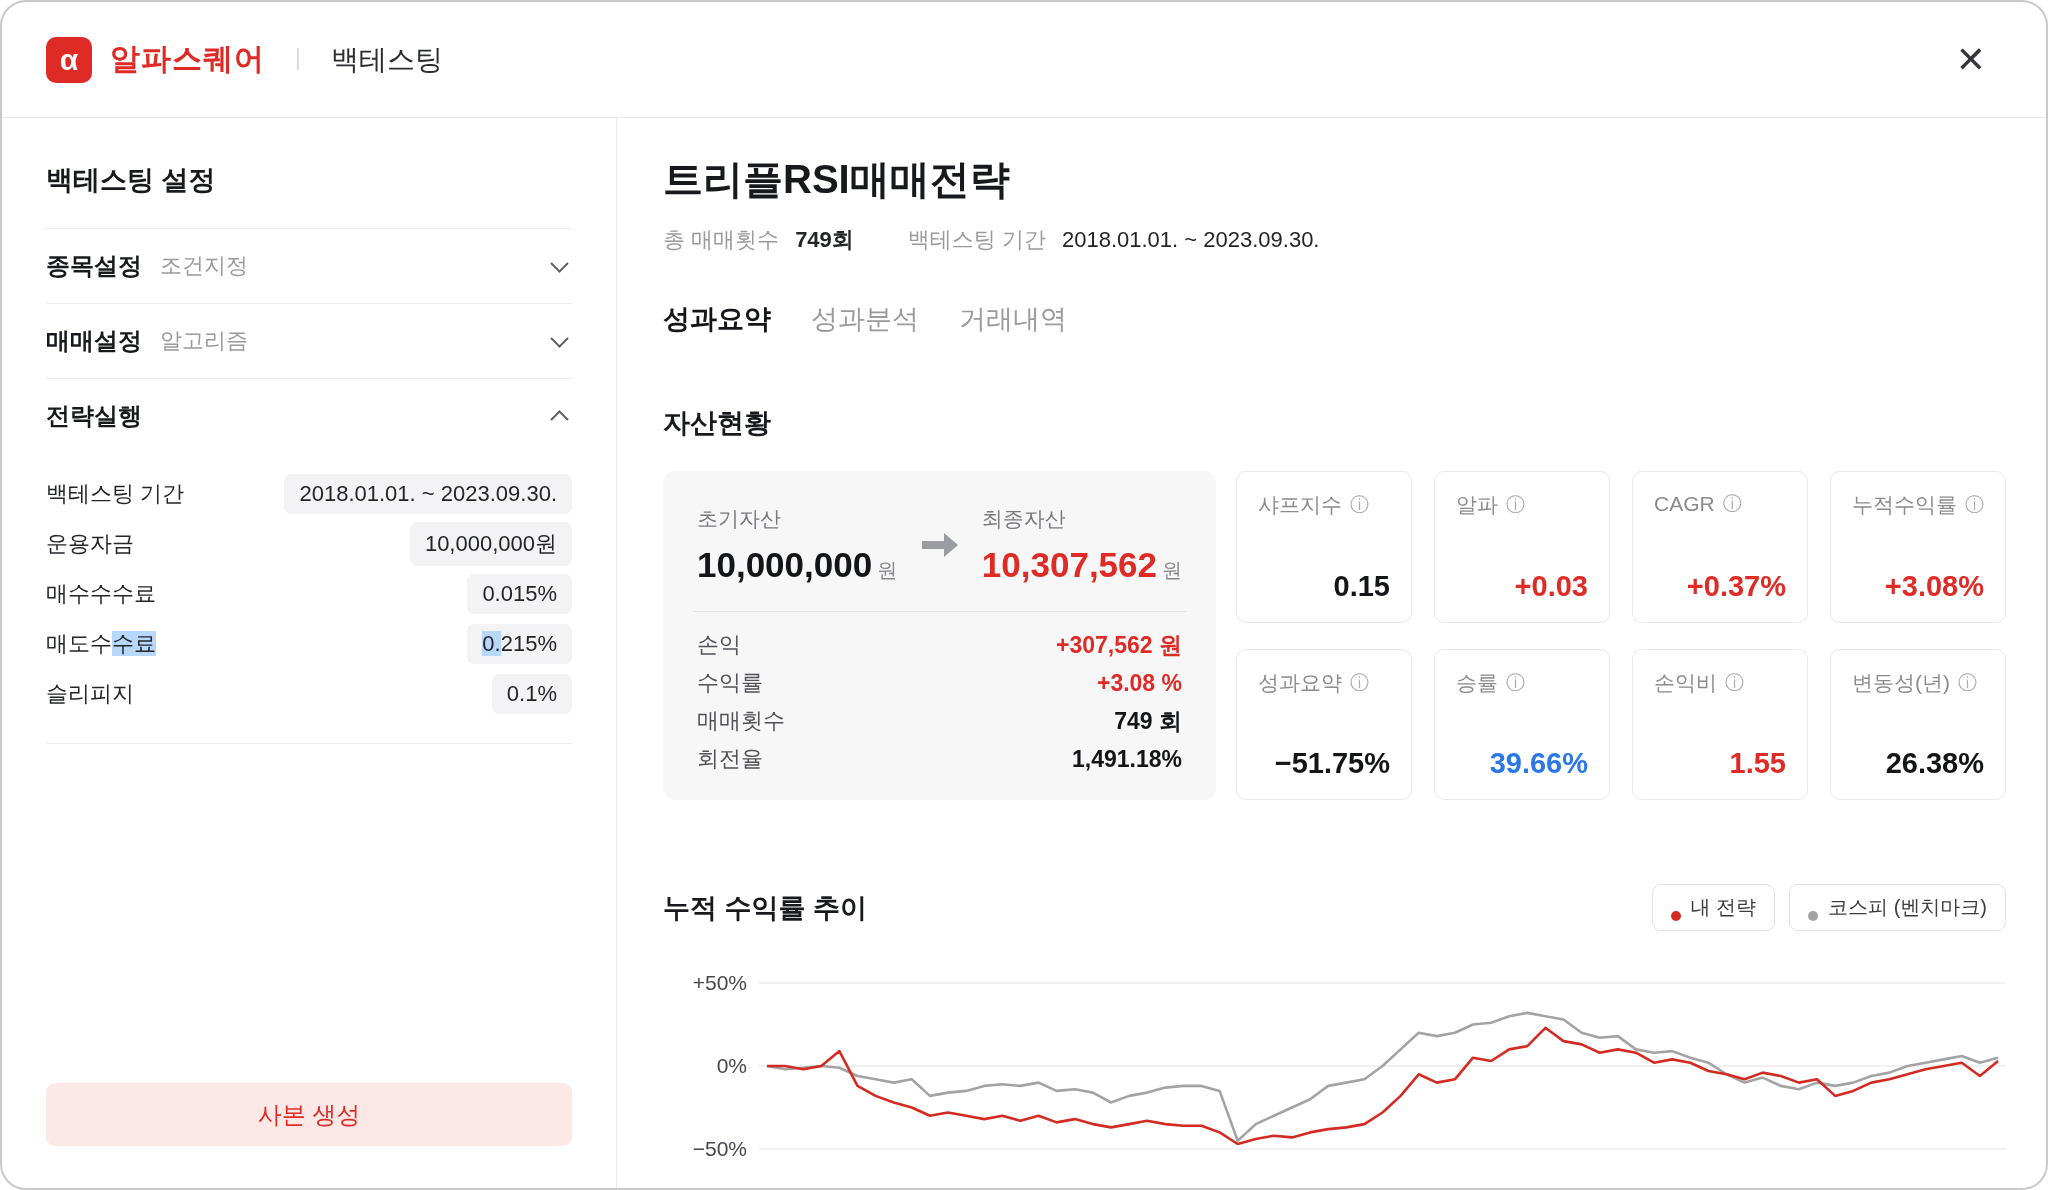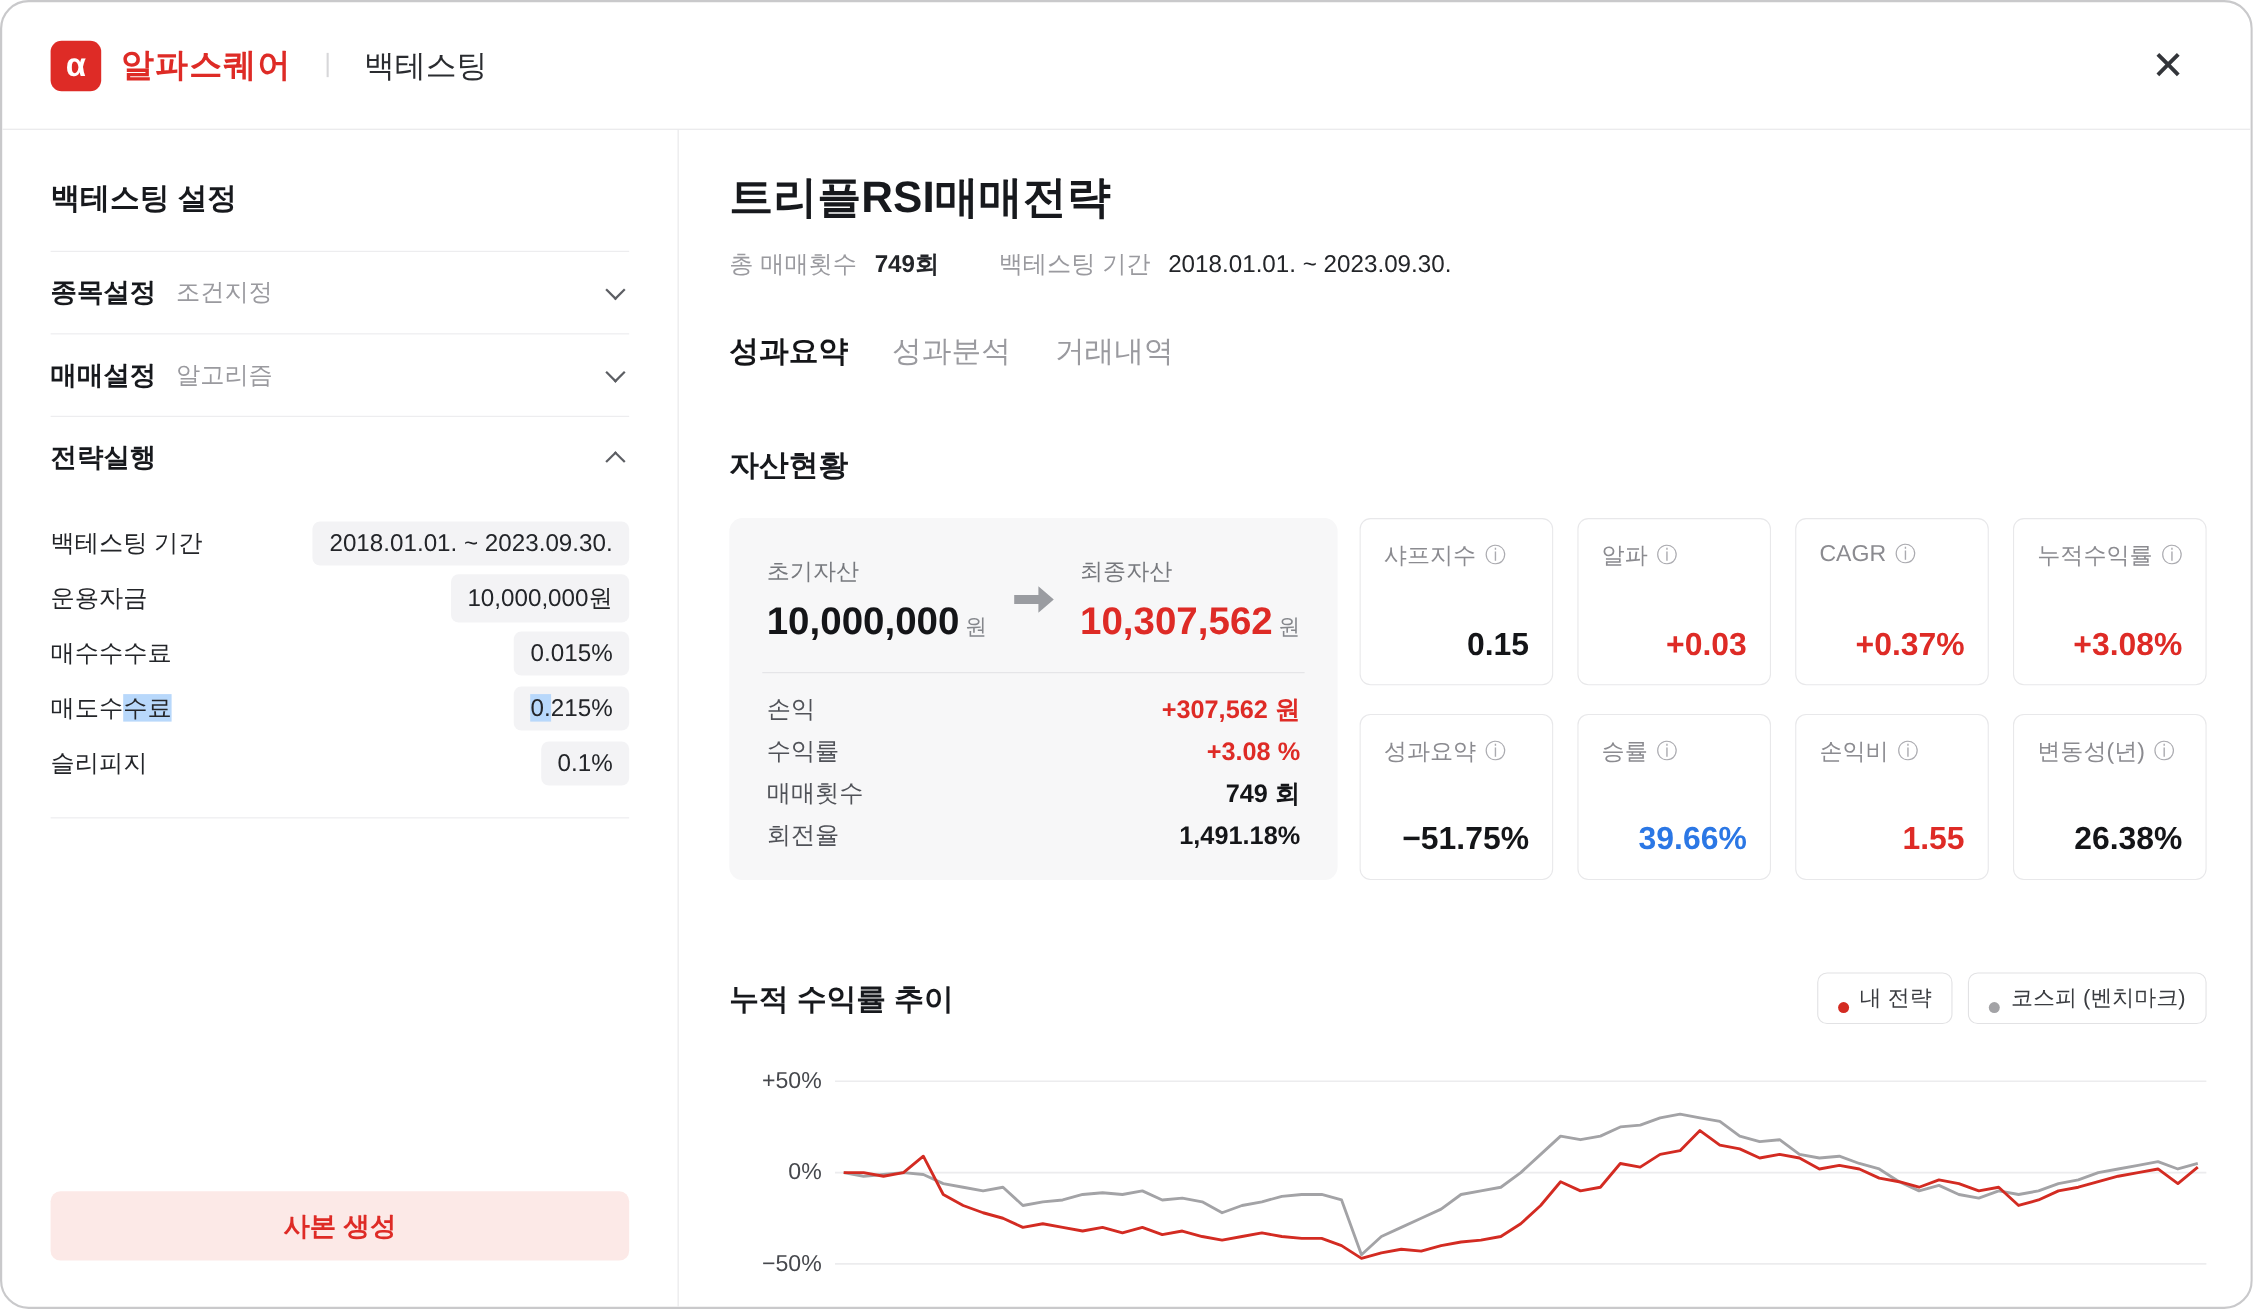--- a/index.html
+++ b/index.html
@@ -32,21 +32,21 @@
   .section-row .s-label{font-size:24px;font-weight:700}
   .section-row .s-sub{font-size:22px;color:#9a9a9f;margin-left:18px}
   .chev{width:13px;height:13px;border-right:2.5px solid #5c5e63;border-bottom:2.5px solid #5c5e63;margin-left:auto;margin-right:6px}
   .chev.down{transform:rotate(45deg) translate(-2px,-2px)}
   .chev.up{transform:rotate(-135deg) translate(-2px,-2px)}
   .fields{margin:16px 0 24px}
   .field{display:flex;align-items:center;justify-content:space-between;height:50px}
   .f-label{font-size:22px;color:#232529}
   .f-value{background:var(--pill-bg);border-radius:7px;padding:7px 15px;font-size:22px;color:#232529}
   .sel{background:var(--select-bg)}
-  .copy-btn{position:absolute;left:44px;right:44px;bottom:42px;height:63px;border:none;border-radius:9px;background:var(--btn-bg);color:var(--red);font-size:24px;font-weight:700;cursor:pointer;font-family:inherit}
+  .copy-btn{position:absolute;left:44px;right:44px;bottom:42px;height:63px;border:none;border-radius:9px;background:var(--btn-bg);color:var(--red);font-size:24px;font-weight:400;cursor:pointer;font-family:inherit}
 
   
   .m-title{font-size:40px;font-weight:800;margin:34px 0 0}
   .meta-row{display:flex;align-items:baseline;gap:16px;margin-top:18px;font-size:22px}
   .meta-label{color:#9a9a9f}
   .meta-value{color:#232529;font-weight:600}
   .meta-gap{width:22px}
   .tabs{display:flex;gap:40px;margin-top:46px}
   .tab{font-size:27px;color:#9a9a9f;cursor:pointer;padding-bottom:6px}
   .tab.active{color:#141518;font-weight:800}

